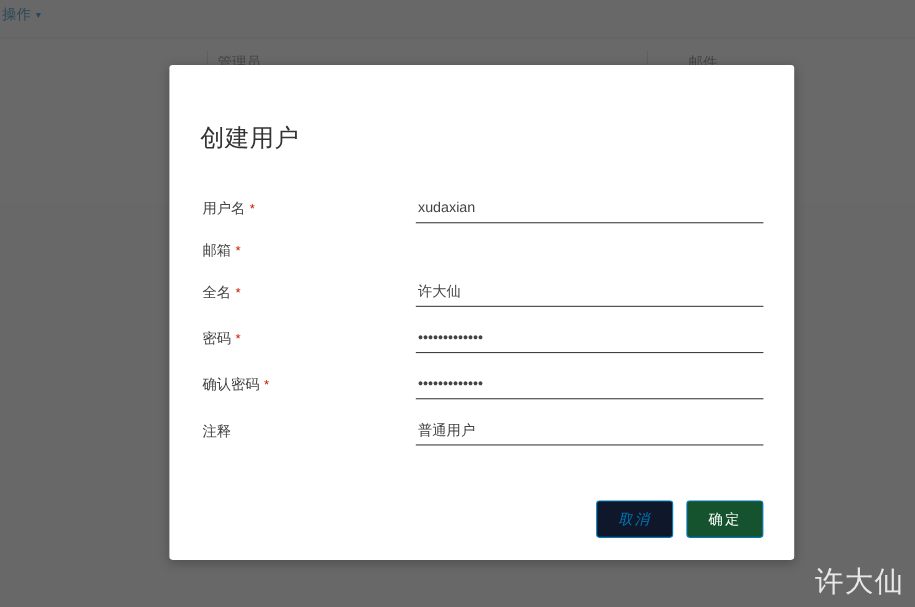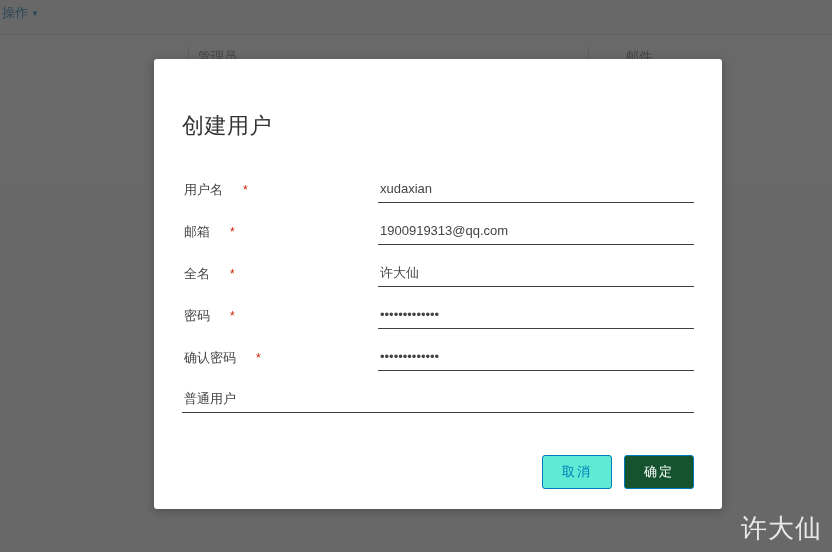--- a/index.html
+++ b/index.html
@@ -63,21 +63,21 @@
       margin-top: 24px;
     }
     .form { flex: 1; }
     .form-row {
       display: flex; align-items: center;
       margin-bottom: 16px;
     }
     .form-label {
       width: 196px; padding-left: 2px;
       font-size: 13px; color: #444444;
-      display: flex; align-items: center; gap: 20px;
+      display: flex; align-items: center; gap: 4px;
     }
     .req { color: #c92100; font-size: 12px; }
     .form-input {
       flex: 1;
       border: none;
       border-bottom: 1px solid #404040;
       font-size: 13px; color: #444444;
       padding: 4px 0 6px 2px;
       outline: none; background: transparent;
       font-family: inherit;
@@ -88,22 +88,23 @@
     }
     .btn {
       min-width: 70px; height: 34px;
       padding: 0 16px;
       font-size: 13px; cursor: pointer;
       border-radius: 3px; letter-spacing: 2px;
       display: inline-flex; align-items: center; justify-content: center;
       font-family: inherit;
     }
     .btn-secondary {
-      background: #5eead4; color: #0079b8;
+      background: #0f172a; color: #0079b8;
       border: 1px solid #0079b8;
+      font-style: italic;
     }
     .btn-primary {
       background: #14532d; color: #ffffff;
       border: 1px solid #0079b8;
     }
     .watermark {
       position: absolute; right: 10px; bottom: 6px;
       font-size: 26px; color: rgba(255,255,255,0.85);
       font-weight: 300;
       letter-spacing: 1px;
@@ -137,21 +138,20 @@
         <span class="req">*</span>
       </div>
       <input class="form-input" type="text" value="xudaxian" style="">
     </div>
 
     <div class="form-row">
       <div class="form-label">
         <span>邮箱</span>
         <span class="req">*</span>
       </div>
-      <input class="form-input" type="text" value="1900919313@qq.com" style="">
     </div>
 
     <div class="form-row">
       <div class="form-label">
         <span>全名</span>
         <span class="req">*</span>
       </div>
       <input class="form-input" type="text" value="许大仙" style="">
     </div>
 
@@ -165,20 +165,23 @@
 
     <div class="form-row">
       <div class="form-label">
         <span>确认密码</span>
         <span class="req">*</span>
       </div>
       <input class="form-input" type="text" value="•••••••••••••" style="">
     </div>
 
     <div class="form-row">
+      <div class="form-label">
+        <span>注释</span>
+      </div>
       <input class="form-input" type="text" value="普通用户" style="">
     </div>
 
   </div>
 
   <div class="dialog-footer">
     <button class="btn btn-secondary">取消</button>
     <button class="btn btn-primary">确定</button>
   </div>
 </div>

